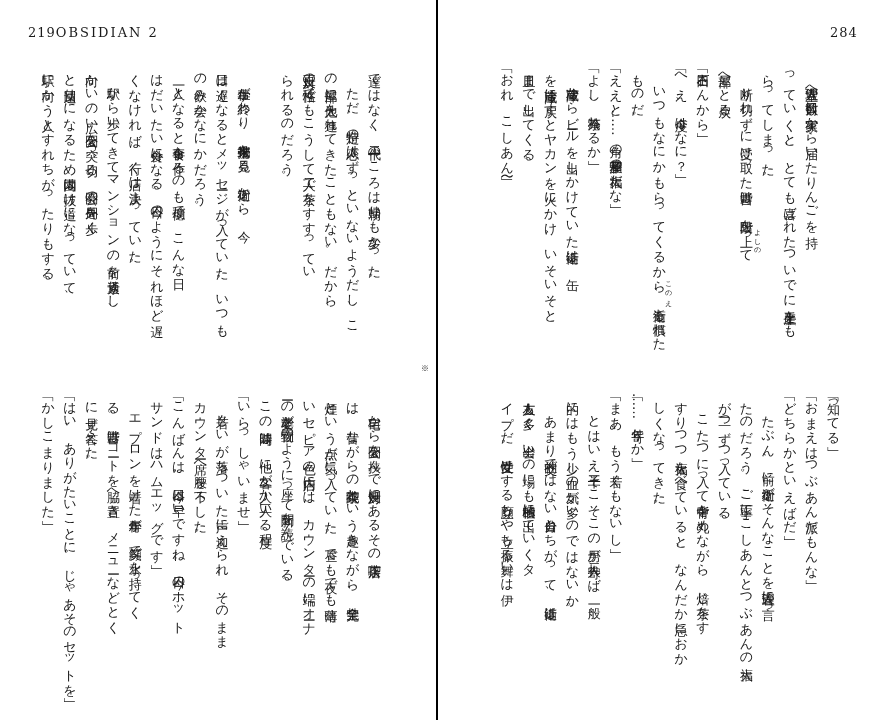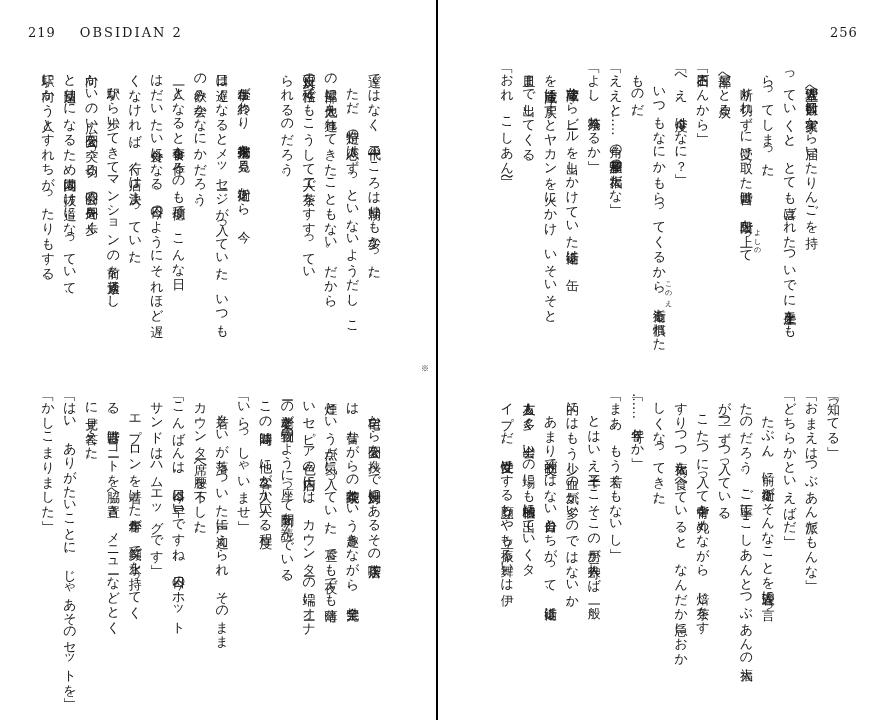--- a/index.html
+++ b/index.html
@@ -20,21 +20,21 @@
     background: #000000;
   }
   
   .header-left {
     position: absolute;
     left: 28px; top: 25px;
     font-size: 13px;
     white-space: nowrap;
   }
   .header-left .pnum { letter-spacing: 1px; }
-  .header-left .rtitle { margin-left: 24px; letter-spacing: 2px; }
+  .header-left .rtitle { margin-left: 0; letter-spacing: 2px; }
   .page-number-right {
     position: absolute;
     left: 830px; top: 25px;
     font-size: 13px;
     letter-spacing: 1px;
   }
   
   .tier {
     position: absolute;
     writing-mode: vertical-rl;
@@ -121,21 +121,21 @@
       <p class="tight">「はい、ありがたいことに。じゃあそのセットを」</p>
       <p>「かしこまりました」</p>
     </div>
 
     <span class="section-mark">※</span>
   </div>
 
   <div class="divider"></div>
 
   <div class="page">
-    <span class="page-number-right">256</span>
+    <span class="page-number-right">284</span>
 
     <div class="tier tier-r1">
       <p class="blank"></p>
       <p class="indent">管理人室へ数日前に実家から届いたりんごを持</p>
       <p>っていくと、とても喜ばれたついでに手土産をも</p>
       <p>らってしまった。</p>
       <p class="indent">断り切れずに受け取った吉野は、階段を上って</p>
       <p>部屋へと戻る。</p>
       <p>「石田さんから」</p>
       <p>「へえ、今度はなに？」</p>

